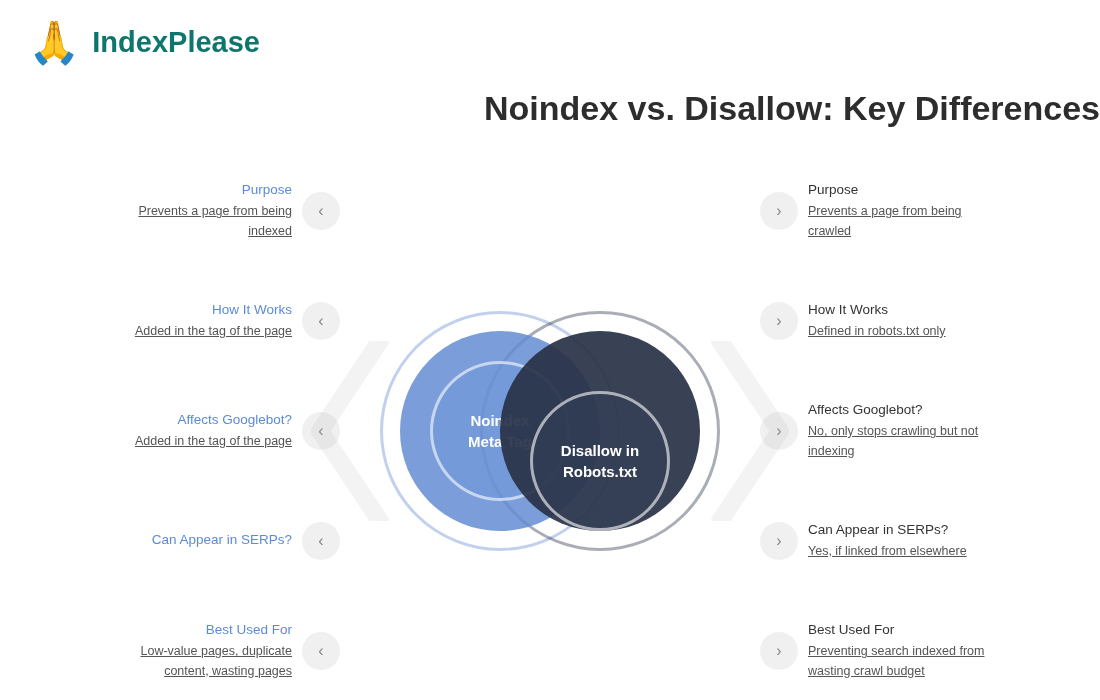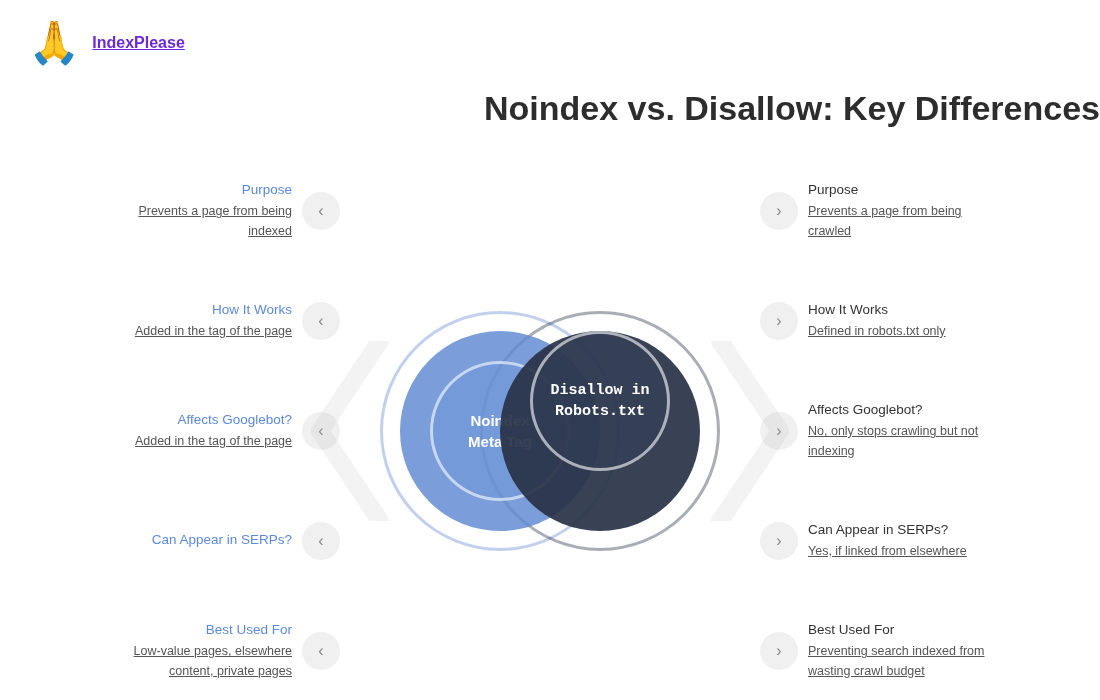--- a/index.html
+++ b/index.html
@@ -15,24 +15,23 @@
     .header {
       display: flex;
       align-items: center;
       padding: 18px 28px;
     }
     .logo-emoji {
       font-size: 42px;
       margin-right: 12px;
     }
     .logo-text {
-      font-size: 16px;
+      font-size: 29px;
       font-weight: 600;
-      color: #6d28d9;
-      text-decoration: underline;
+      color: #0f766e;
     }
 
     
     .main-title {
       text-align: right;
       font-size: 34px;
       font-weight: 700;
       color: #2d2d2d;
       margin-top: 4px;
       margin-bottom: 28px;
@@ -140,24 +139,23 @@
     .circle-right {
       position: absolute;
       right: 30px;
       top: 50%;
       transform: translateY(-50%);
       width: 200px;
       height: 200px;
       border-radius: 50%;
       background: rgba(40, 50, 70, 0.92);
       display: flex;
-      align-items: flex-start;
+      align-items: flex-end;
       justify-content: center;
       z-index: 2;
-      font-family: Liberation Mono, monospace;
     }
 
     .circle-inner {
       width: 140px;
       height: 140px;
       border-radius: 50%;
       border: 3px solid rgba(255,255,255,0.6);
       display: flex;
       align-items: center;
       justify-content: center;
@@ -249,21 +247,21 @@
     </div>
       <div class="row-item">
       <div class="left-text">
         <span class="row-label">Can Appear in SERPs?</span>
       </div>
       <button class="arrow-btn">‹</button>
     </div>
       <div class="row-item">
       <div class="left-text">
         <span class="row-label">Best Used For</span>
-        <span class="row-desc">Low-value pages, elsewhere content, private pages</span>
+        <span class="row-desc">Low-value pages, duplicate content, wasting pages</span>
       </div>
       <button class="arrow-btn">‹</button>
     </div>
     </div>
 
   <div class="center-diagram">
 
     <svg class="bg-arrow-left" width="80" height="180" viewBox="0 0 80 180">
       <path d="M70 0 L10 90 L70 180" stroke="#aaa" stroke-width="18" fill="none" stroke-linecap="round" stroke-linejoin="round"></path>
     </svg>

